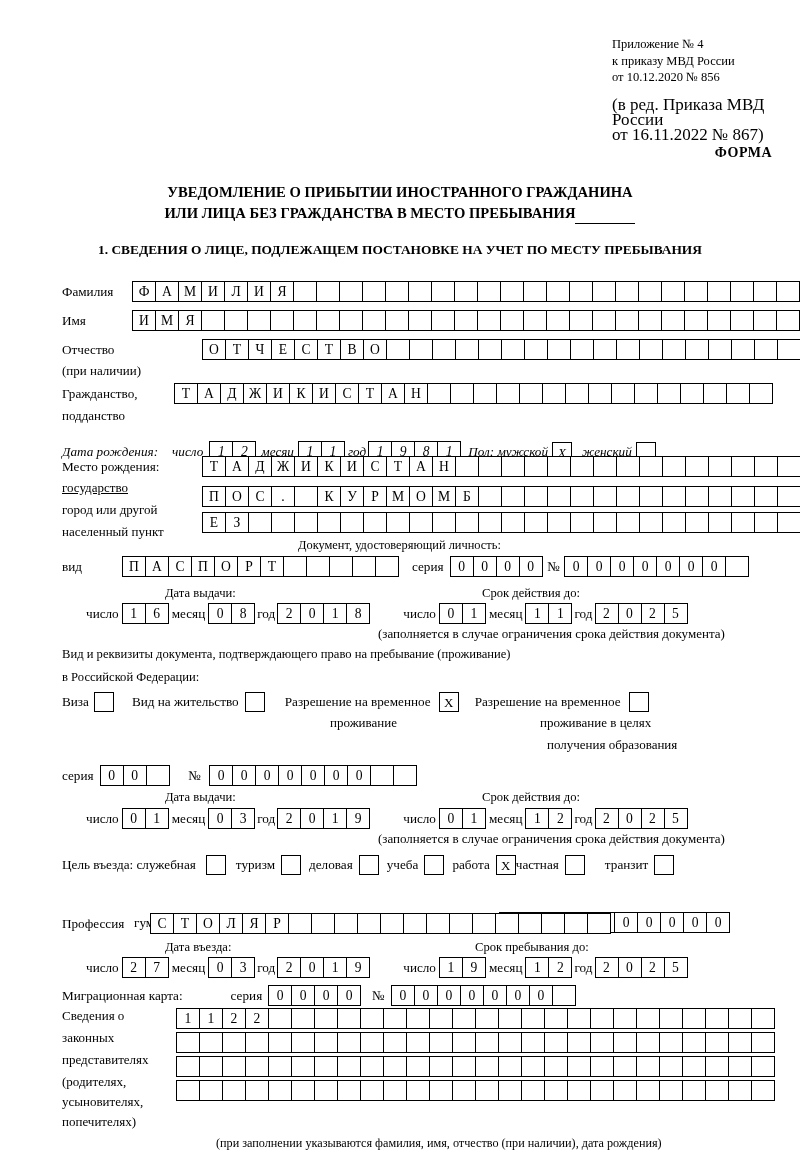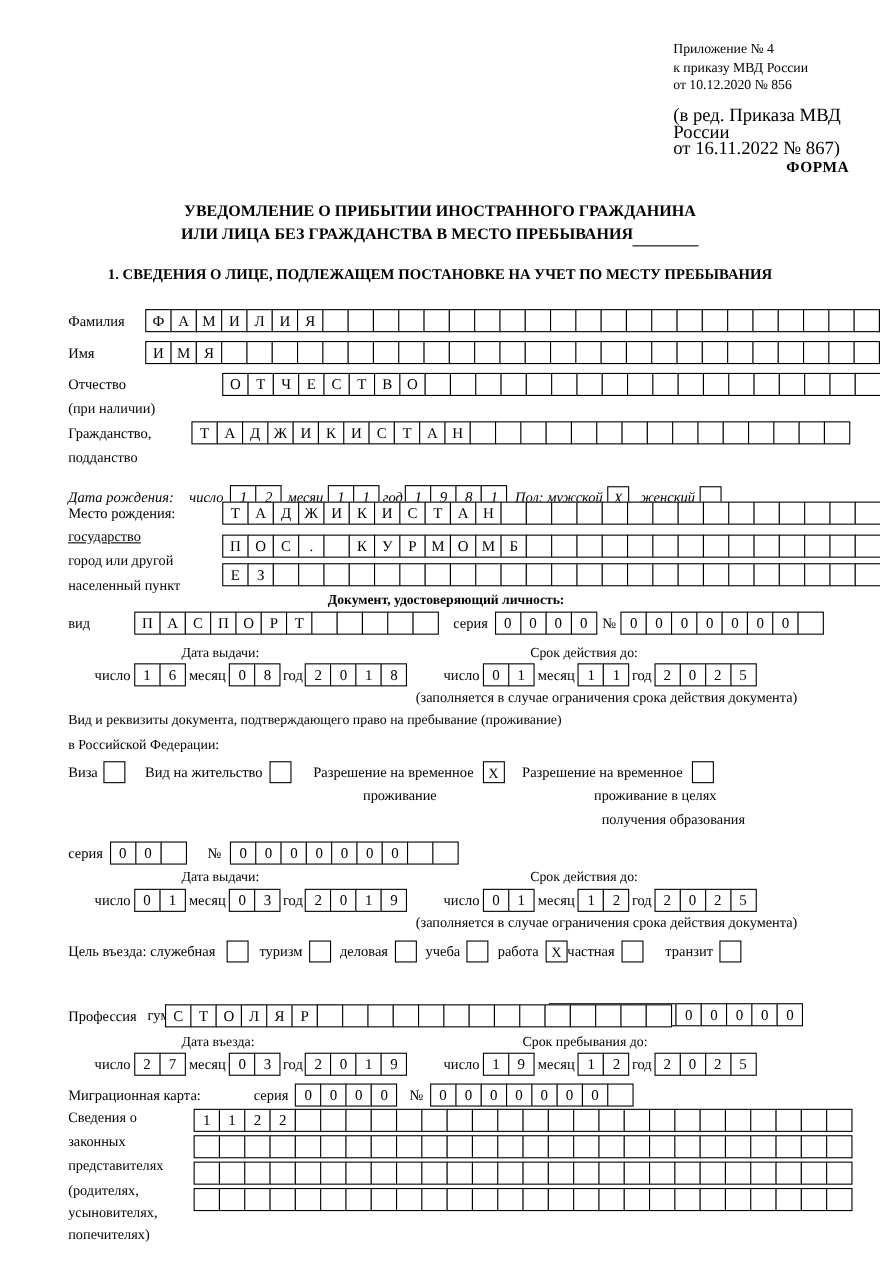--- a/index.html
+++ b/index.html
@@ -71,21 +71,21 @@
   }
   
   .row {
     position: absolute;
     display: flex;
     align-items: center;
     font-size: 13.2px;
     white-space: nowrap;
   }
   .lbl { font-size: 13.2px; }
-  .bold { font-weight: bold; }
+  .bold { font-weight: normal; }
   .cells { display: flex; }
   .cell {
     width: 24px;
     height: 21px;
     border: 1px solid #000;
     margin-right: -1px;
     text-align: center;
     font-size: 13.6px;
     line-height: 20px;
     font-family: "Liberation Serif", serif;
@@ -796,14 +796,15 @@
         <span class="cell"></span>
         <span class="cell"></span>
         <span class="cell"></span>
         <span class="cell"></span>
         <span class="cell"></span>
         <span class="cell"></span>
         <span class="cell"></span>
       </span>
   </div>
 
+  <div class="free-text note" style="top:1136px; left:216px; font-size:12.2px;">(при заполнении указываются фамилия, имя, отчество (при наличии), дата рождения)</div>
 
 </div>
 
 </body></html>

